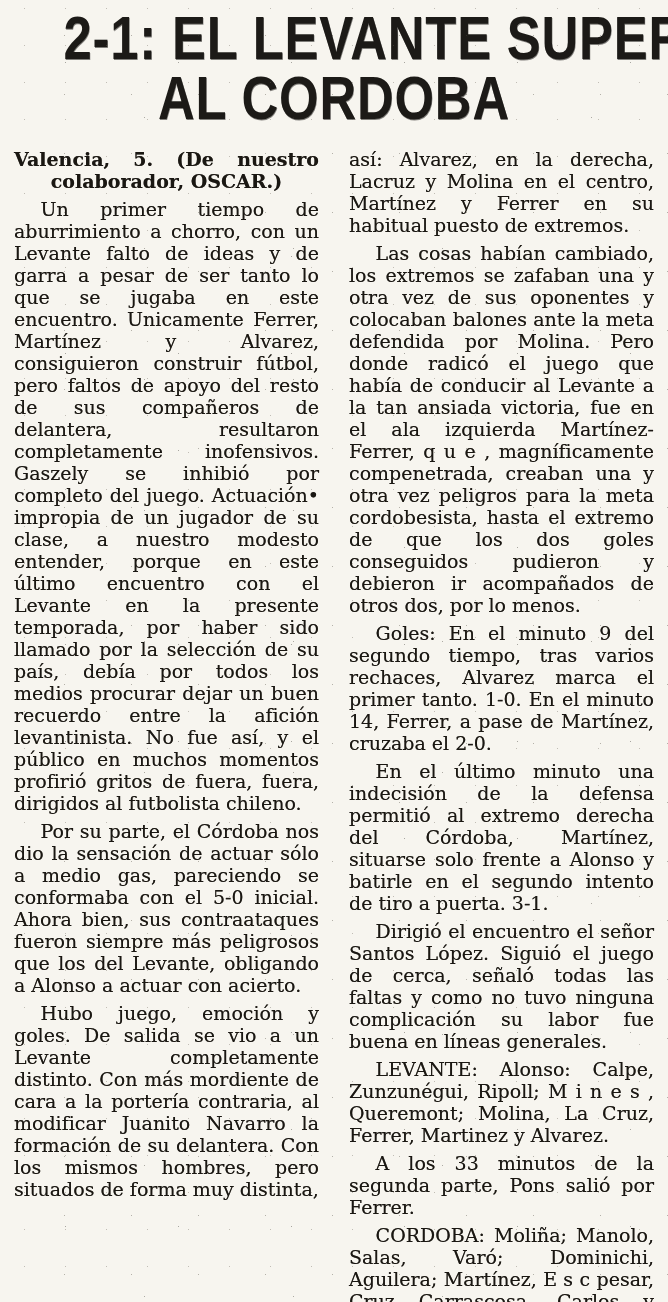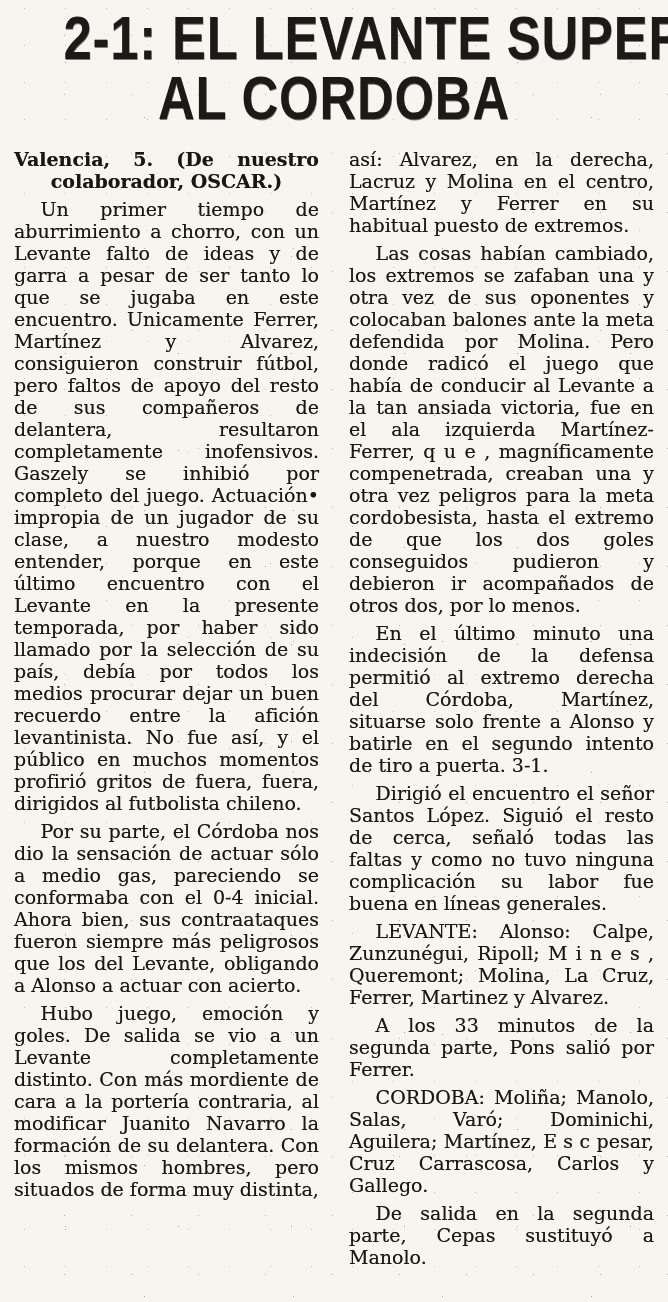--- a/index.html
+++ b/index.html
@@ -86,28 +86,29 @@
 
   <h1 class="headline">
     <span class="hl-line">2-1: EL LEVANTE SUPERO</span>
     <span class="hl-line">AL CORDOBA</span>
   </h1>
 
   <div class="columns">
     <div class="col">
         <p class="par dateline">Valencia, 5. (De nuestro colaborador, OSCAR.)</p>
         <p class="par body">Un primer tiempo de aburrimiento a chorro, con un Levante falto de ideas y de garra a pesar de ser tanto lo que se jugaba en este encuentro. Unicamente Ferrer, Martínez y Alvarez, consiguieron construir fútbol, pero faltos de apoyo del resto de sus compañeros de delantera, resultaron completamente inofensivos. Gaszely se inhibió por completo del juego. Actuación• impropia de un jugador de su clase, a nuestro modesto entender, porque en este último encuentro con el Levante en la presente temporada, por haber sido llamado por la selección de su país, debía por todos los medios procurar dejar un buen recuerdo entre la afición levantinista. No fue así, y el público en muchos momentos profirió gritos de fuera, fuera, dirigidos al futbolista chileno.</p>
-        <p class="par body">Por su parte, el Córdoba nos dio la sensación de actuar sólo a medio gas, pareciendo se conformaba con el 0-4 inicial. Ahora bien, sus contraataques fueron siempre más peligrosos que los del Levante, obligando a Alonso a actuar con acierto.</p>
+        <p class="par body">Por su parte, el Córdoba nos dio la sensación de actuar sólo a medio gas, pareciendo se conformaba con el 5-0 inicial. Ahora bien, sus contraataques fueron siempre más peligrosos que los del Levante, obligando a Alonso a actuar con acierto.</p>
         <p class="par body">Hubo juego, emoción y goles. De salida se vio a un Levante completamente distinto. Con más mordiente de cara a la portería contraria, al modificar Juanito Navarro la formación de su delantera. Con los mismos hombres, pero situados de forma muy distinta,</p>
       </div>
     <div class="col">
         <p class="par body-noindent">así: Alvarez, en la derecha, Lacruz y Molina en el centro, Martínez y Ferrer en su habitual puesto de extremos.</p>
         <p class="par body">Las cosas habían cambiado, los extremos se zafaban una y otra vez de sus oponentes y colocaban balones ante la meta defendida por Molina. Pero donde radicó el juego que había de conducir al Levante a la tan ansiada victoria, fue en el ala izquierda Martínez-Ferrer, q u e , magníficamente compenetrada, creaban una y otra vez peligros para la meta cordobesista, hasta el extremo de que los dos goles conseguidos pudieron y debieron ir acompañados de otros dos, por lo menos.</p>
+        <p class="par body">Goles: En el minuto 9 del segundo tiempo, tras varios rechaces, Alvarez marca el primer tanto. 1-0. En el minuto 14, Ferrer, a pase de Martínez, cruzaba el 2-0.</p>
         <p class="par body">En el último minuto una indecisión de la defensa permitió al extremo derecha del Córdoba, Martínez, situarse solo frente a Alonso y batirle en el segundo intento de tiro a puerta. 3-1.</p>
-        <p class="par body">Dirigió el encuentro el señor Santos López. Siguió el resto de cerca, señaló todas las faltas y como no tuvo ninguna complicación su labor fue buena en líneas generales.</p>
+        <p class="par body">Dirigió el encuentro el señor Santos López. Siguió el juego de cerca, señaló todas las faltas y como no tuvo ninguna complicación su labor fue buena en líneas generales.</p>
         <p class="par body">LEVANTE: Alonso: Calpe, Zunzunégui, Ripoll; M i n e s , Queremont; Molina, La Cruz, Ferrer, Martinez y Alvarez.</p>
         <p class="par body">A los 33 minutos de la segunda parte, Pons salió por Ferrer.</p>
         <p class="par body">CORDOBA: Moliña; Manolo, Salas, Varó; Dominichi, Aguilera; Martínez, E s c pesar, Cruz Carrascosa, Carlos y Gallego.</p>
         <p class="par body">De salida en la segunda parte, Cepas sustituyó a Manolo.</p>
       </div>
   </div>
 
 </div>
 
 </body></html>

